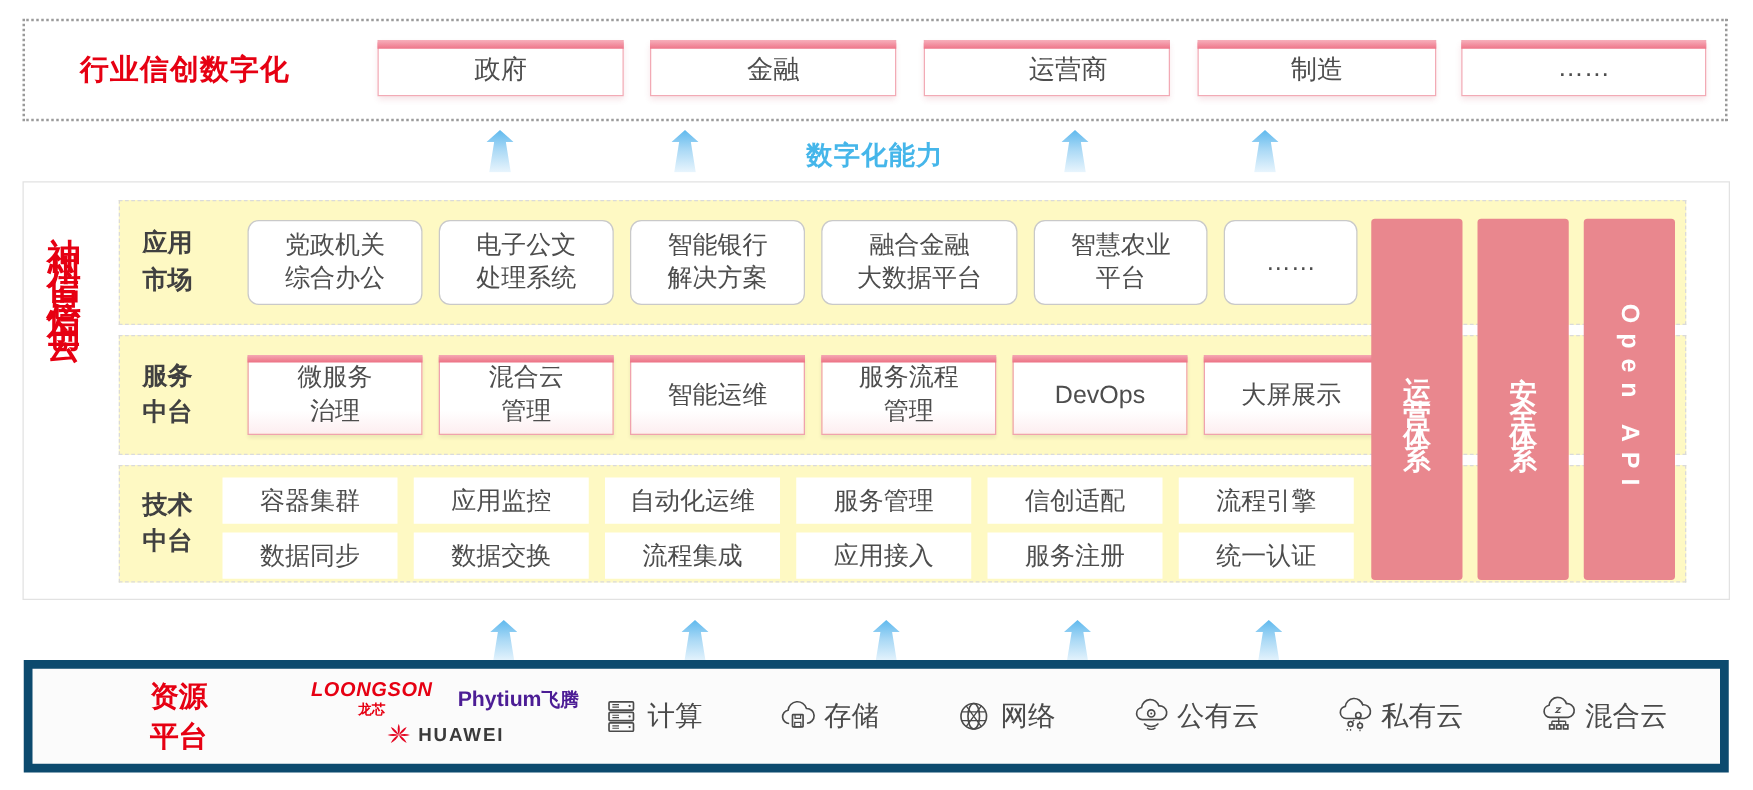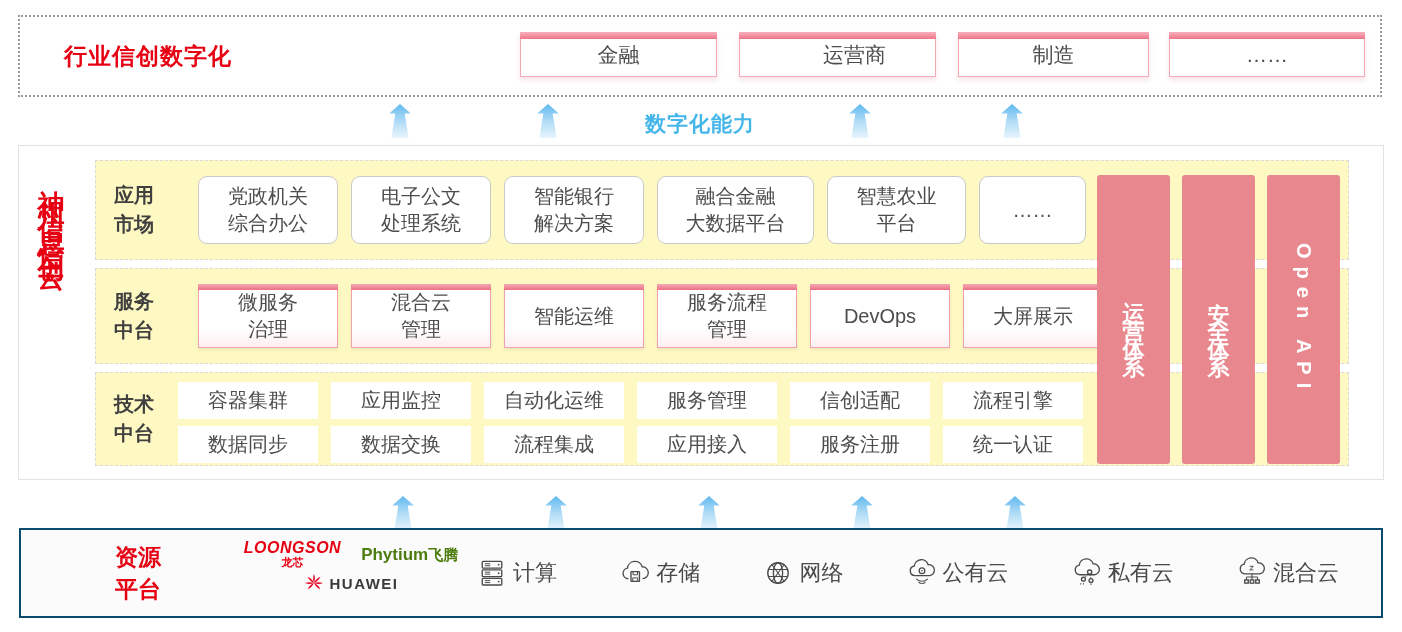--- a/index.html
+++ b/index.html
@@ -47,46 +47,47 @@
     grid-template-columns:140px 140px 140px 140px 140px 140px;grid-auto-rows:37px;
     column-gap:13px;row-gap:7px;}
   .tcard{background:#fff;display:flex;align-items:center;justify-content:center;
     font-size:20px;color:#4d4d4d;}
   .pillar{position:absolute;top:175px;width:73px;height:289px;background:#e9878e;border-radius:3px;
     display:flex;align-items:center;justify-content:center;color:#fff;font-weight:bold;
     font-size:22px;writing-mode:vertical-rl;letter-spacing:18px;line-height:1;}
   .pillar-api{font-size:20px;letter-spacing:8px;}
   
   .res-box{position:absolute;left:19px;top:528px;width:1364px;height:90px;
-    background:#fbfbfb;border:2px solid #0c4a6e;box-sizing:border-box;}
+    background:#fbfbfb;border:7px solid #0c4a6e;box-sizing:border-box;}
   .res-label{position:absolute;left:94px;top:50%;transform:translateY(-50%);
     font-size:23px;font-weight:bold;color:#e60012;white-space:pre-line;line-height:1.4;}
   .vendors{position:absolute;left:185px;top:9px;width:290px;display:flex;
     flex-direction:column;align-items:center;gap:3px;}
   .vendor-row{display:flex;align-items:flex-start;gap:20px;}
   .loongson-block{display:flex;flex-direction:column;align-items:center;color:#e60012;}
   .loongson-en{font-size:16px;font-weight:bold;font-style:italic;letter-spacing:.5px;text-align:right;}
   .loongson-cn{font-size:11px;font-weight:bold;margin-top:-2px;}
-  .phytium-block{display:flex;align-items:center;color:#4d7c0f;margin-top:6px;}
+  .phytium-block{display:flex;align-items:center;color:#4c1d95;margin-top:6px;}
   .phytium-en{font-size:17px;font-weight:bold;}
   .phytium-cn{font-size:15px;font-weight:bold;}
   .huawei-block{display:flex;align-items:center;gap:6px;}
   .huawei-text{font-size:15px;font-weight:bold;color:#3a3a3a;letter-spacing:1.5px;}
   .res-items{position:absolute;left:455px;right:42px;top:0;height:100%;
     display:flex;align-items:center;justify-content:space-between;}
   .res-item{display:flex;align-items:center;gap:5px;font-size:22px;color:#4a4a4a;}
   .res-item svg{display:block;}
 </style>
 </head>
 <body>
 
 <div class="canvas">
 
   <div class="industry-box">
     <div class="industry-label">行业信创数字化</div>
+    <div class="ind-card" style="left:282px;">政府</div>
     <div class="ind-card" style="left:500px;">金融</div>
     <div class="ind-card" style="left:719px;padding-left:34px;">运营商</div>
     <div class="ind-card" style="left:938px;width:191px;">制造</div>
     <div class="ind-card" style="left:1149px;width:196px;">……</div>
   </div>
 
   <div class="arrow" style="left:382px;top:104px;"></div>
   <div class="arrow" style="left:530px;top:104px;"></div>
   <div class="cap-label">数字化能力</div>
   <div class="arrow" style="left:842px;top:104px;"></div>

